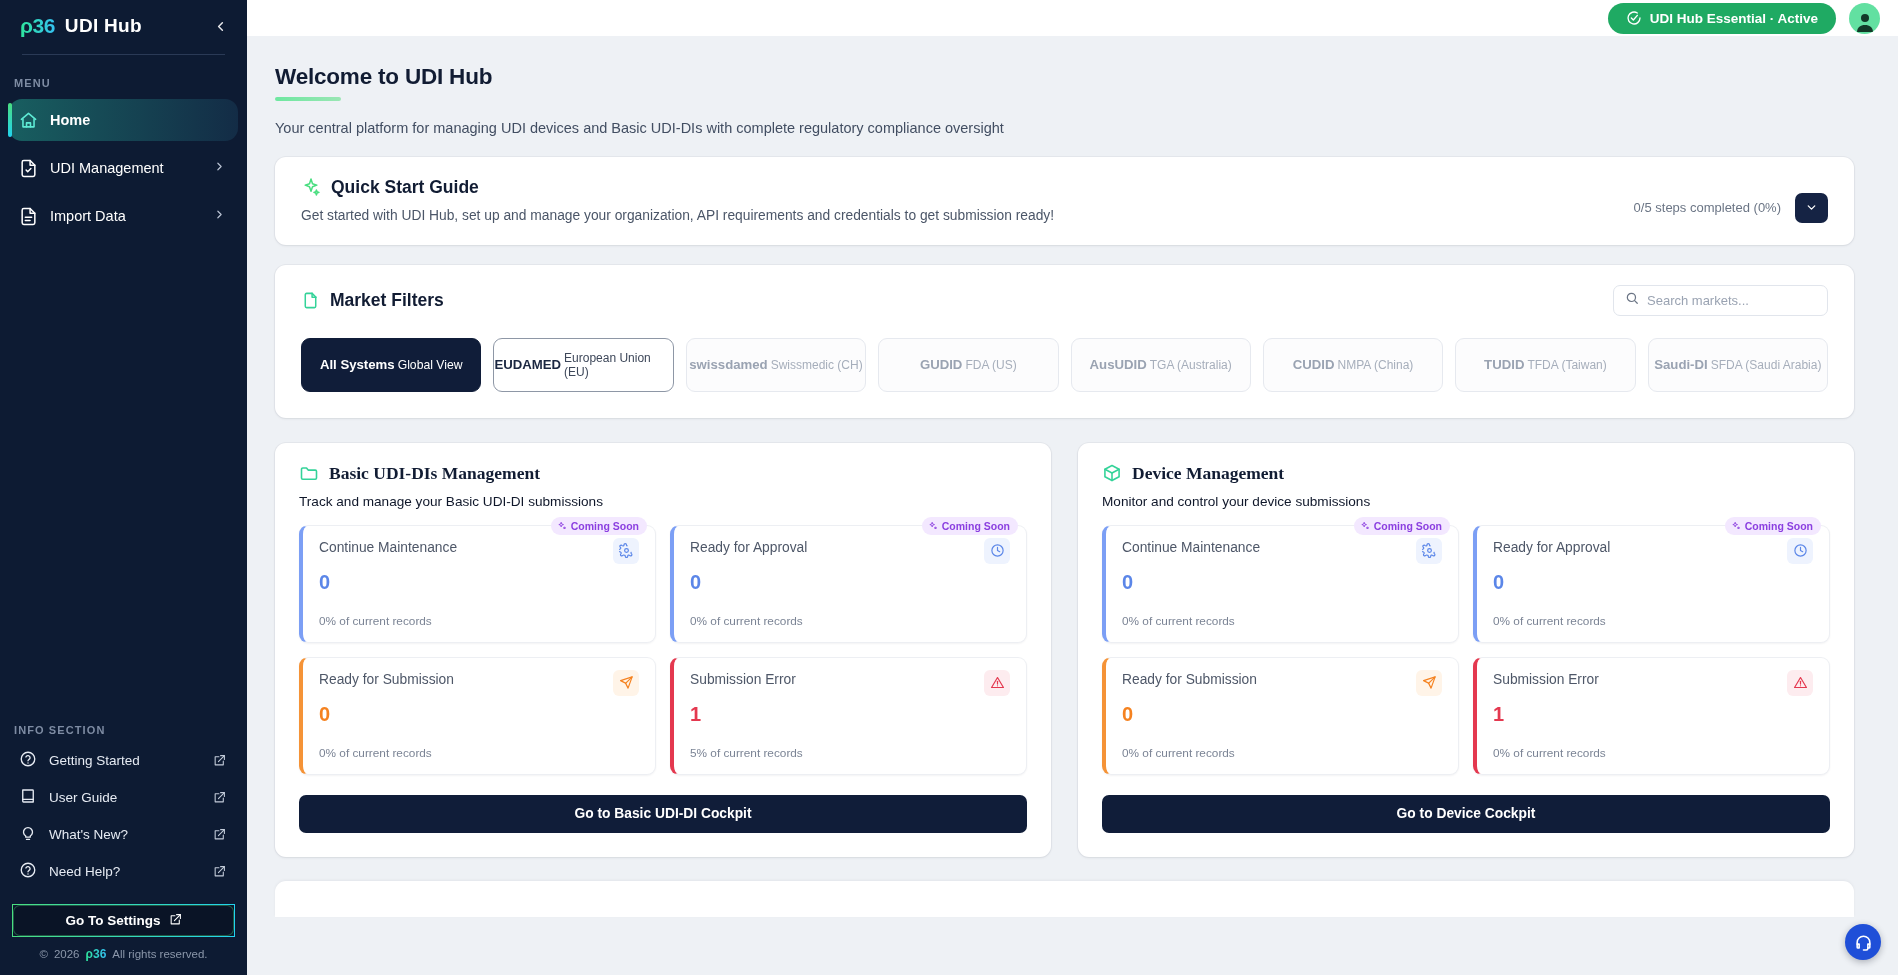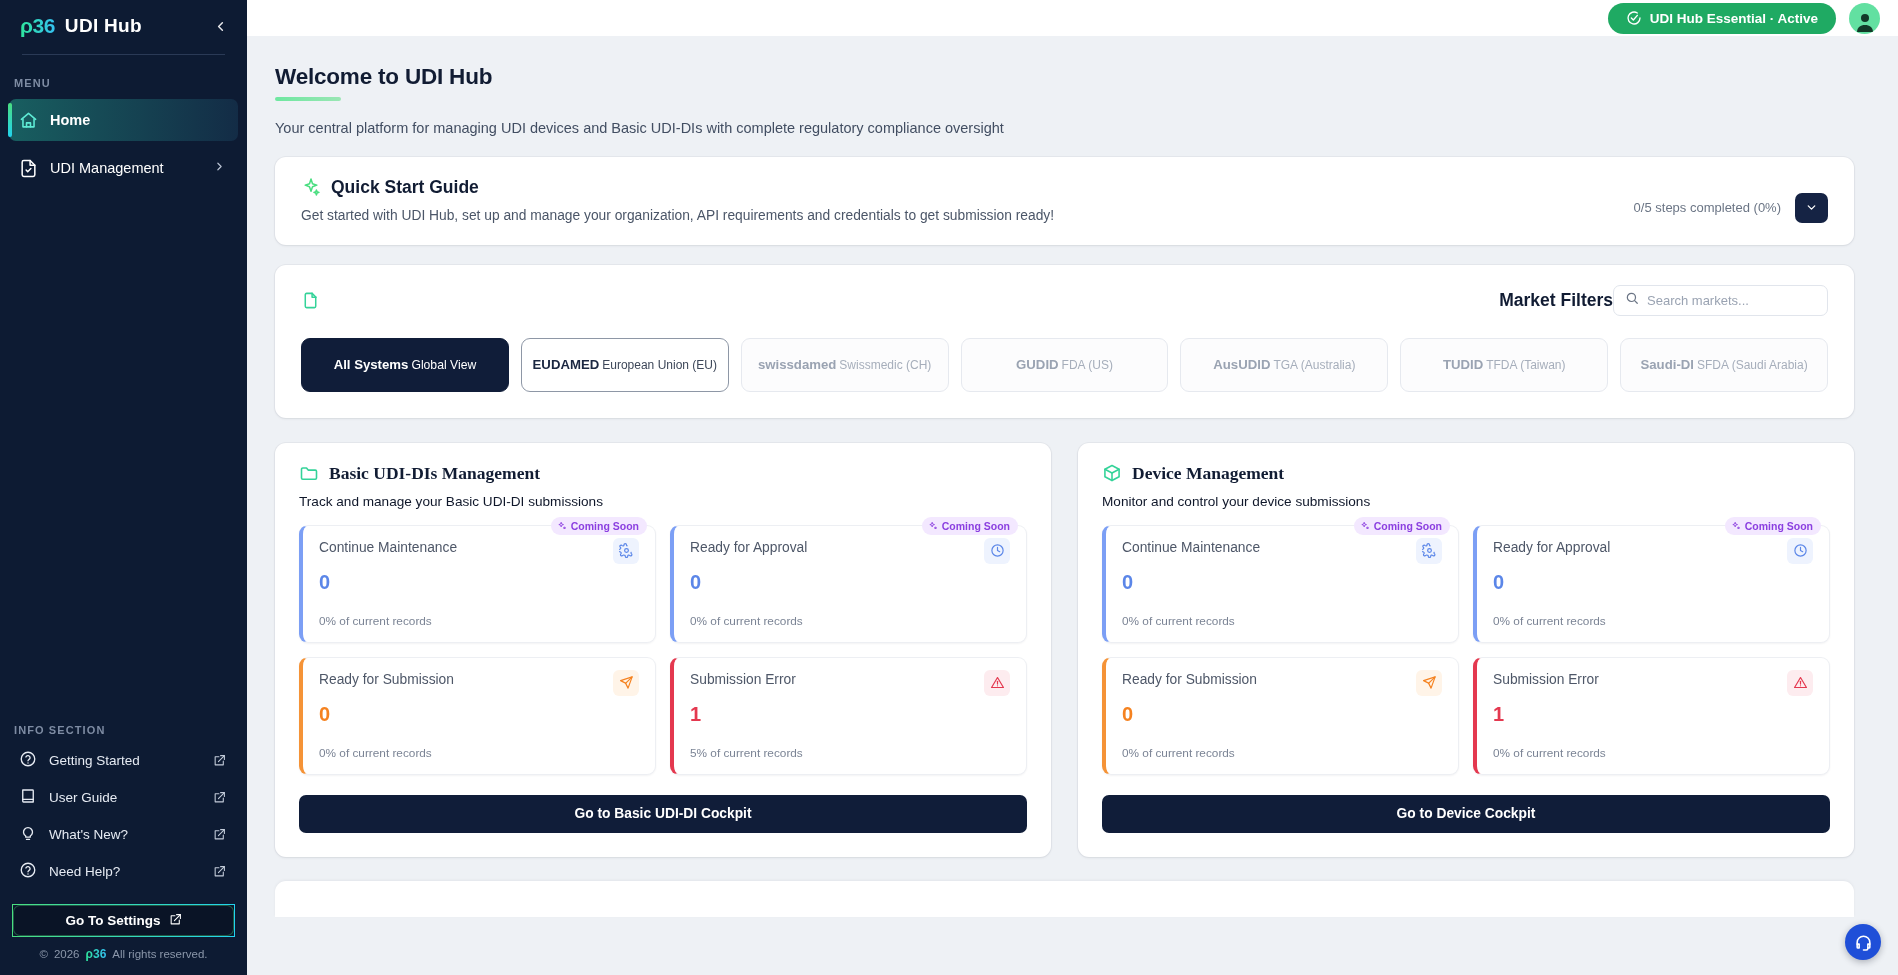--- a/index.html
+++ b/index.html
@@ -45,21 +45,21 @@
   }
   .sb-section-label {
     font-size: 11px; letter-spacing: 1.1px;
     color: #7e8ca3; font-weight: bold;
     padding: 22px 0 10px 14px;
   }
   .sb-item {
     display: flex; align-items: center;
     height: 42px; margin: 0 9px 6px 9px;
     padding: 0 12px 0 10px;
-    border-radius: 7px;
+    border-radius: 13px;
     gap: 12px; cursor: pointer;
     position: relative;
     font-size: 14.5px;
   }
   .sb-item.active {
     background: linear-gradient(90deg, rgba(33,150,133,.55) 0%, rgba(24,58,86,.55) 100%);
     font-weight: bold;
   }
   .sb-item.active::before {
     content: ""; position: absolute; left: -1px; top: 4px; bottom: 4px;
@@ -147,21 +147,21 @@
   .qs-steps { font-size: 13px; color: #6b7585; }
   .qs-toggle {
     width: 33px; height: 30px; border-radius: 7px; background: #152344;
     display: flex; align-items: center; justify-content: center; cursor: pointer;
     color: #fff; font-size: 11px;
   }
 
   
   .mf { margin-top: 20px; padding: 20px 26px 26px 26px; }
   .mf-top { display: flex; align-items: center; }
-  .mf-head { display: flex; align-items: center; gap: 10px; flex: 1; justify-content: space-between; }
+  .mf-head { display: flex; align-items: center; gap: 10px; flex: 1; }
   .mf-head .ic { width: 19px; height: 19px; color: #34d399; }
   .mf-title { font-size: 17.5px; font-weight: bold; color: #111c33; }
   .mf-search {
     width: 215px; height: 31px; border: 1px solid #e1e5ec; border-radius: 7px;
     display: flex; align-items: center; gap: 8px; padding: 0 11px; background:#fff;
   }
   .mf-search svg { width: 14px; height: 14px; color: #6b7585; flex:0 0 14px; }
   .mf-search input {
     border: none; outline: none; font-size: 13px; color: #3a4356;
     font-family: inherit; width: 100%; background: transparent;
@@ -280,20 +280,36 @@
         </svg>
     </span>
     <span class="lbl">UDI Management</span>
     <span class="sb-chevron">
       <svg viewBox="0 0 24 24" fill="none" stroke="currentColor" stroke-width="2.2" stroke-linecap="round" stroke-linejoin="round" width="13" height="13">
           <polyline points="9 18 15 12 9 6"></polyline>
         </svg>
     </span>
   </div>
 
+  <div class="sb-item">
+    <span class="ic">
+      <svg viewBox="0 0 24 24" fill="none" stroke="currentColor" stroke-width="1.9" stroke-linecap="round" stroke-linejoin="round" width="19" height="19">
+          <path d="M14 2H6a2 2 0 0 0-2 2v16a2 2 0 0 0 2 2h12a2 2 0 0 0 2-2V8z"></path>
+          <polyline points="14 2 14 8 20 8"></polyline>
+          <line x1="8" y1="13" x2="16" y2="13"></line>
+          <line x1="8" y1="17" x2="14" y2="17"></line>
+        </svg>
+    </span>
+    <span class="lbl">Import Data</span>
+    <span class="sb-chevron">
+      <svg viewBox="0 0 24 24" fill="none" stroke="currentColor" stroke-width="2.2" stroke-linecap="round" stroke-linejoin="round" width="13" height="13">
+          <polyline points="9 18 15 12 9 6"></polyline>
+        </svg>
+    </span>
+  </div>
 
   <div class="sb-spacer"></div>
 
   <div class="sb-section-label" style="padding-bottom:6px">INFO SECTION</div>
 
   <div class="sb-info-item">
     <span class="ic">
       <svg viewBox="0 0 24 24" fill="none" stroke="currentColor" stroke-width="1.8" stroke-linecap="round" stroke-linejoin="round" width="18" height="18">
           <circle cx="12" cy="12" r="9"></circle>
           <path d="M9.2 9.3a2.9 2.9 0 0 1 5.6 1c0 2-2.8 2.5-2.8 4"></path>
@@ -464,20 +480,24 @@
         </div>
         <div class="chip">
           <span class="c1">GUDID</span>
           <span class="c2">FDA (US)</span>
         </div>
         <div class="chip">
           <span class="c1">AusUDID</span>
           <span class="c2">TGA (Australia)</span>
         </div>
         <div class="chip">
+          <span class="c1">CUDID</span>
+          <span class="c2">NMPA (China)</span>
+        </div>
+        <div class="chip">
           <span class="c1">TUDID</span>
           <span class="c2">TFDA (Taiwan)</span>
         </div>
         <div class="chip">
           <span class="c1">Saudi-DI</span>
           <span class="c2">SFDA (Saudi Arabia)</span>
         </div>
       </div>
     </section>
 

